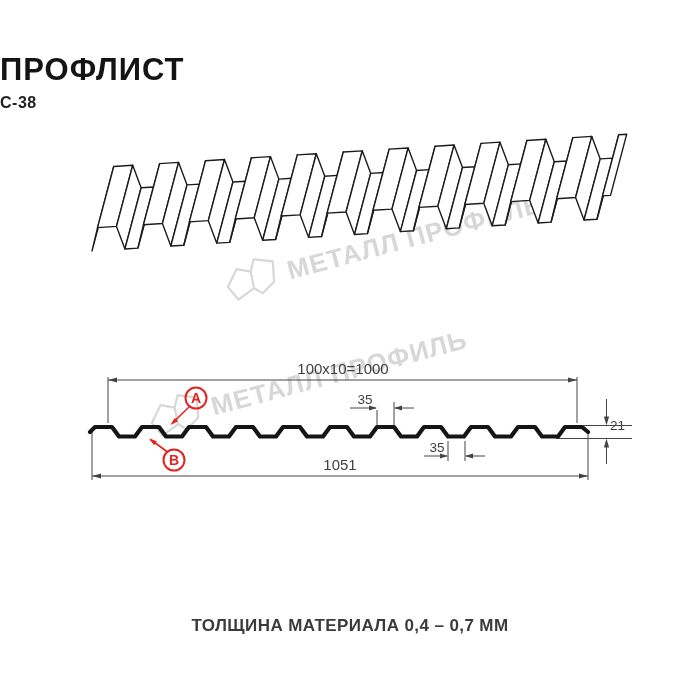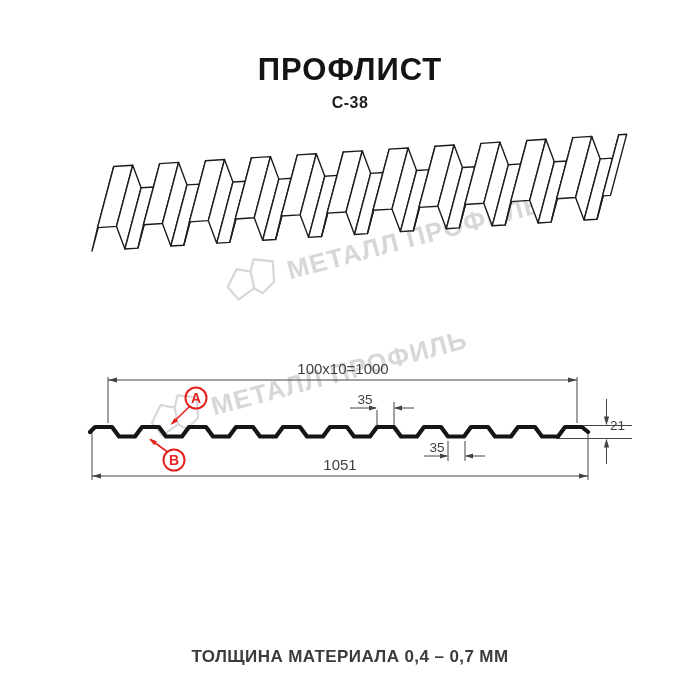--- a/index.html
+++ b/index.html
@@ -1,22 +1,22 @@
 <!DOCTYPE html>
 <html><head>
 <meta charset="utf-8">
 <style>
   html,body{margin:0;padding:0;background:#ffffff;}
   .page{position:relative;width:700px;height:700px;background:#fff;overflow:hidden;
         font-family:"Liberation Sans",sans-serif;}
-  .hdr{position:absolute;left:0;top:54px;width:700px;text-align:center;z-index:3;}
+  .hdr{position:absolute;left:0;top:54px;width:700px;z-index:3;}
   .title{font-size:31px;font-weight:bold;letter-spacing:1px;color:#141414;line-height:1;}
   .subtitle{margin-top:9px;font-size:16px;font-weight:bold;letter-spacing:.5px;color:#222;}
   .footer{position:absolute;left:0;top:616px;width:700px;text-align:center;z-index:3;
-          font-size:17px;font-weight:bold;letter-spacing:.4px;color:#3b3b3b;margin-top:31px;}
+          font-size:17px;font-weight:bold;letter-spacing:.4px;color:#3b3b3b;}
   .wm{position:absolute;display:flex;align-items:center;gap:8px;color:#d7d7d7;
       font-weight:bold;font-size:26px;letter-spacing:1px;white-space:nowrap;
       transform-origin:0 50%;z-index:1;user-select:none;}
   .wm1{left:224px;top:264px;transform:rotate(-15deg);}
   .wm2{left:148px;top:400px;transform:rotate(-15deg);}
   .wm svg{display:block;}
   svg.draw{position:absolute;left:0;top:0;z-index:2;}
   text.dim{font-family:"Liberation Sans",sans-serif;font-size:13.5px;fill:#3f3f3f;}
   text.dimbig{font-family:"Liberation Sans",sans-serif;font-size:15px;fill:#3f3f3f;}
   text.callout{font-family:"Liberation Sans",sans-serif;font-size:14px;font-weight:bold;}

